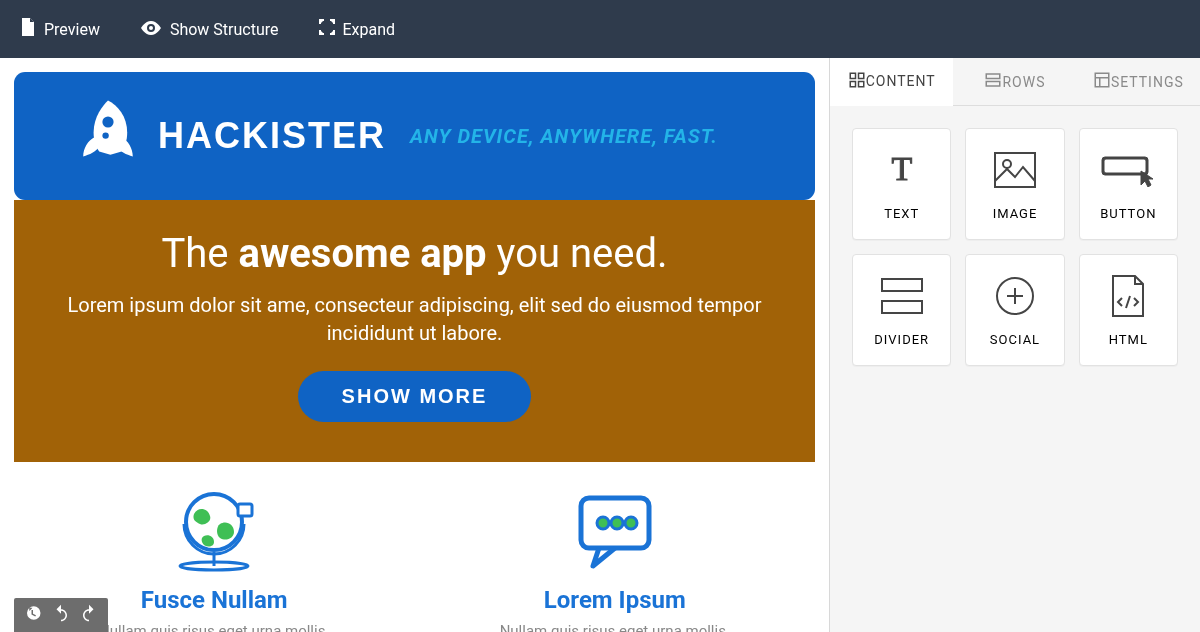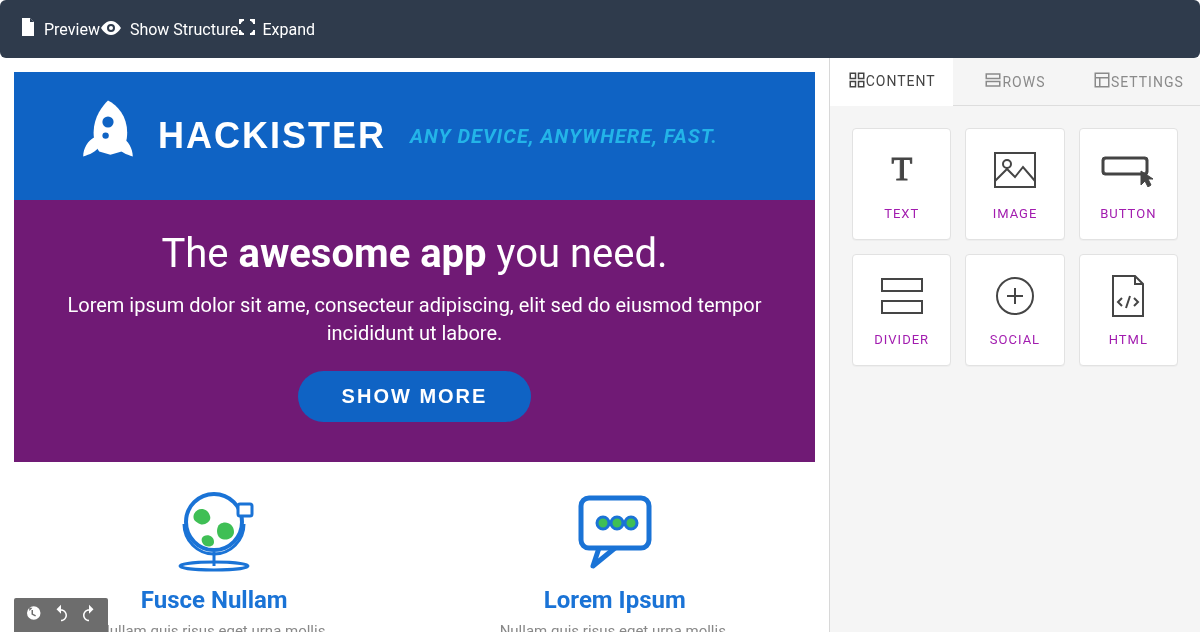--- a/index.html
+++ b/index.html
@@ -1,34 +1,34 @@
 <!DOCTYPE html>
 <html><head>
 <meta charset="utf-8">
 <style>
   * { box-sizing: border-box; margin: 0; padding: 0; }
   body { font-family: -apple-system, BlinkMacSystemFont, "Segoe UI", Roboto, "Helvetica Neue", Arial, sans-serif; background: #fff; width: 1200px; height: 632px; overflow: hidden; }
 
   
-  .topbar { background: #2f3b4c; height: 58px; display: flex; align-items: center; padding: 0 20px; color: #fff; border-radius: 6px; }
+  .topbar { background: #2f3b4c; height: 58px; display: flex; align-items: center; padding: 0 20px; gap: 40px; color: #fff; }
   .topbar-item { display: flex; align-items: center; gap: 8px; font-size: 16px; cursor: pointer; }
   .topbar-item svg { fill: #fff; }
 
   
   .main { display: flex; height: calc(632px - 58px); }
   .canvas-wrap { flex: 1; background: #fff; padding: 14px 14px 0 14px; overflow: hidden; position: relative; }
   .canvas { width: 100%; height: 100%; overflow: hidden; }
 
   
-  .hero-top { background: #0f63c4; padding: 22px 50px; display: flex; align-items: center; gap: 24px; }
+  .hero-top { background: #0f63c4; padding: 22px 50px; display: flex; align-items: center; gap: 24px; border-radius: 11px; }
   .brand { display: flex; align-items: center; gap: 14px; }
   .brand-name { color: #fff; font-size: 36px; font-weight: 600; letter-spacing: 2px; font-family: "Trebuchet MS", Arial, sans-serif; }
   .tagline { color: #23b4e8; font-size: 20px; font-weight: 700; letter-spacing: 1px; font-style: italic; }
 
-  .hero-mid { background: #701a75; text-align: center; padding: 30px 40px 40px 40px; color: #fff; }
+  .hero-mid { background: #a16207; text-align: center; padding: 30px 40px 40px 40px; color: #fff; }
   .hero-mid h1 { font-size: 40px; font-weight: 400; margin-bottom: 14px; }
   .hero-mid h1 b { font-weight: 700; }
   .hero-mid p { font-size: 20px; line-height: 1.4; margin-bottom: 24px; }
   .cta { background: #0f63c4; color: #fff; font-size: 20px; font-weight: 700; letter-spacing: 2px; padding: 14px 44px; border-radius: 40px; display: inline-block; cursor: pointer; border: none; }
 
   .features { display: flex; background: #fff; }
   .feature { flex: 1; text-align: center; padding: 18px 20px 10px 20px; }
   .feature-icon { height: 100px; display: flex; align-items: center; justify-content: center; }
   .feature-title { color: #1a73d6; font-size: 24px; font-weight: 700; margin: 6px 0 8px 0; text-align: center; }
   .feature-sub { color: #888; font-size: 15px; }
@@ -41,21 +41,21 @@
   .panel { width: 371px; border-left: 1px solid #d8d8d8; background: #f5f5f5; display: flex; flex-direction: column; }
   .tabs { display: flex; height: 48px; background: #f5f5f5; }
   .tab { flex: 1; display: flex; align-items: center; justify-content: center; font-size: 14px; letter-spacing: 1px; color: #8a8a8a; cursor: pointer; border-bottom: 1px solid #ddd; }
   .tab.active { background: #fff; color: #444; border-bottom: 2px solid #fff; }
   .tab svg { width: 18px; height: 18px; fill: currentColor; }
 
   .blocks { padding: 22px; display: grid; grid-template-columns: repeat(3, 1fr); gap: 14px; align-content: start; }
   .block { background: #fff; border: 1px solid #e2e2e2; border-radius: 4px; height: 112px; display: flex; flex-direction: column; align-items: center; justify-content: center; gap: 14px; cursor: grab; box-shadow: 0 1px 1px rgba(0,0,0,0.03); }
   .block-icon { height: 44px; display: flex; align-items: center; justify-content: center; }
   .block-icon svg { stroke: #454545; fill: none; }
-  .block-label { font-size: 13px; letter-spacing: 1px; color: #a21caf; }
+  .block-label { font-size: 13px; letter-spacing: 1px; color: #000000; }
 </style>
 </head>
 <body>
 
 <div class="topbar">
   <div class="topbar-item">
     <span>
       <svg width="16" height="18" viewBox="0 0 16 18">
           <path d="M2 0h8l4 4v14H2z" fill="#fff"></path>
           <path d="M10 0v4h4" fill="#2f3b4c"></path>

